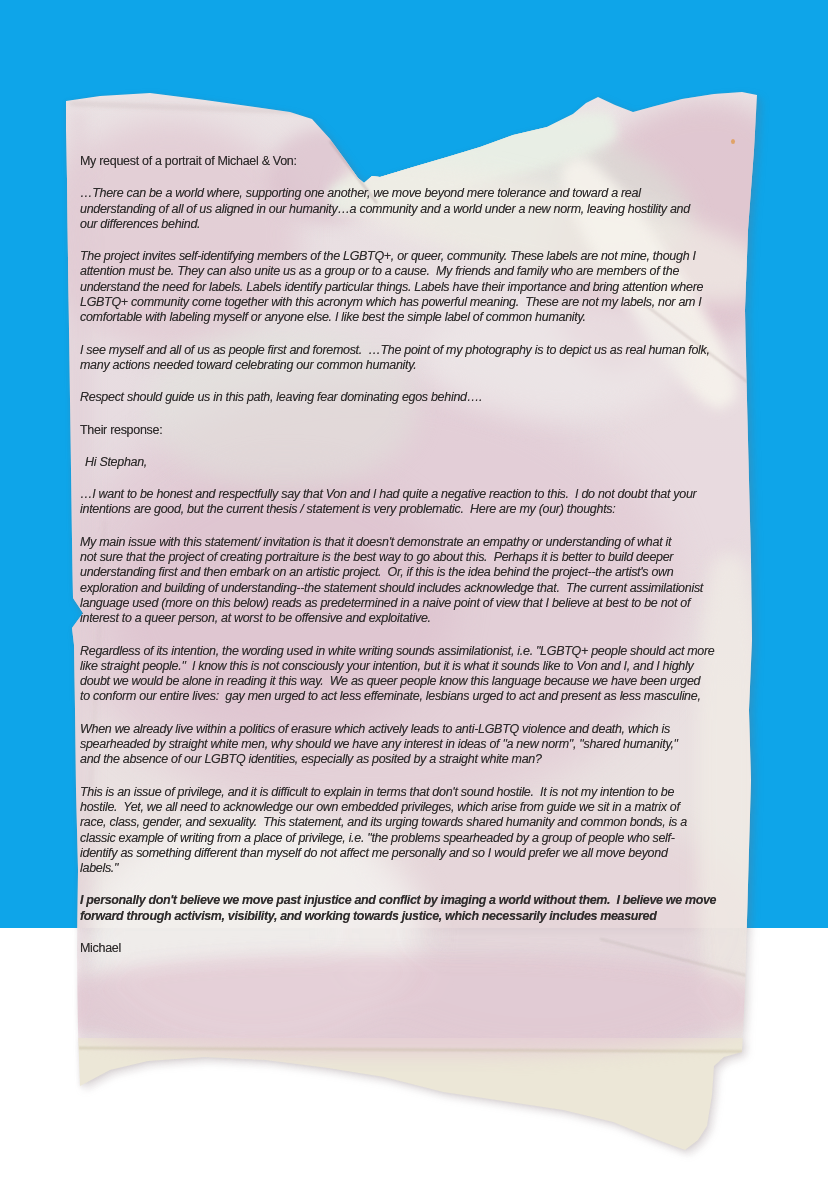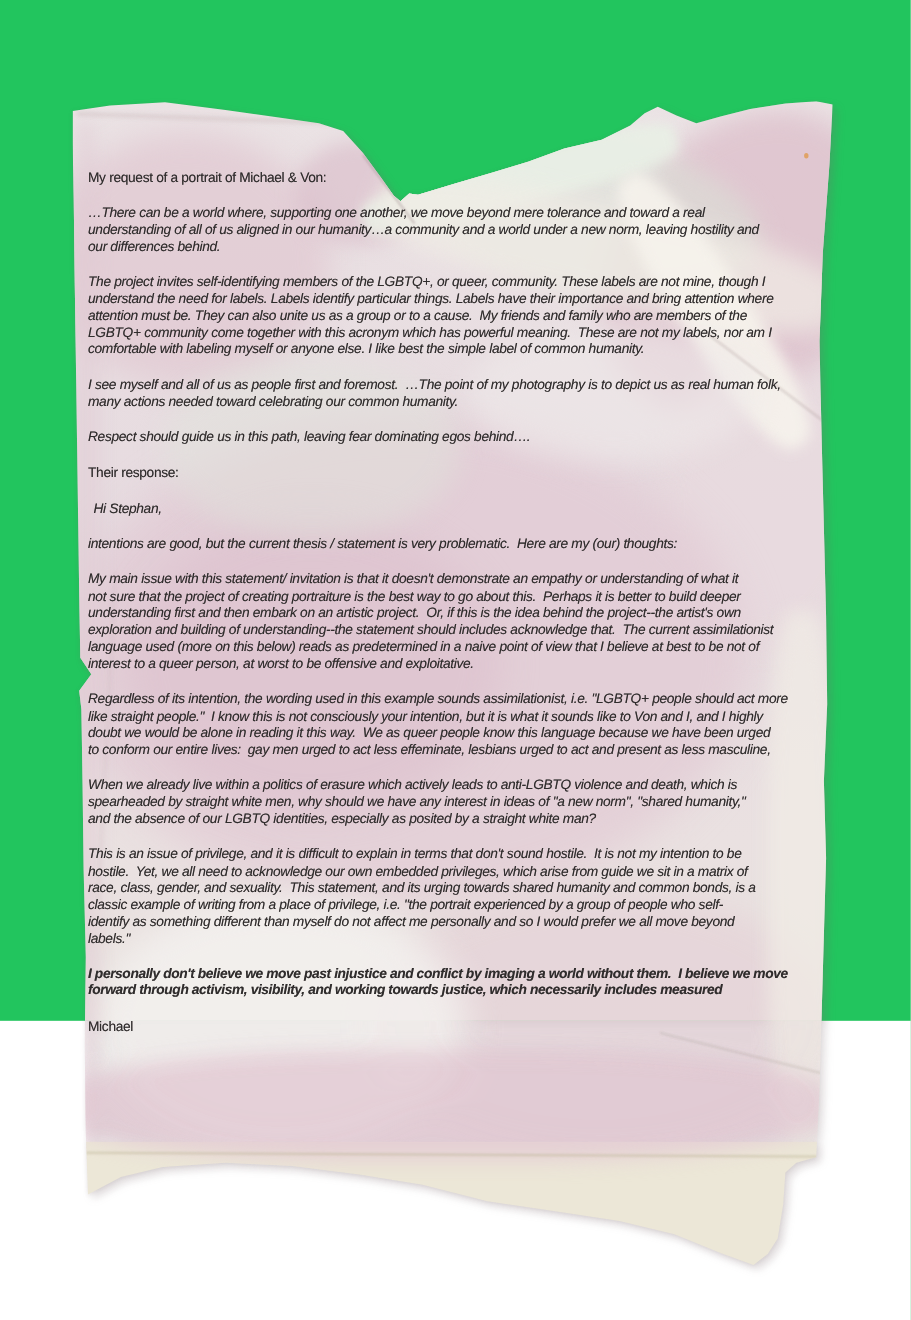--- a/index.html
+++ b/index.html
@@ -1,20 +1,20 @@
 <!DOCTYPE html>
 <html><head>
 <meta charset="utf-8">
 <style>
   html,body{margin:0;padding:0;}
   body{
     width:828px;height:1200px;background:#ffffff;overflow:hidden;
     font-family:"Liberation Sans", sans-serif;
   }
-  .scene{position:relative;width:828px;height:928px;background:#22c55e;}
+  .scene{position:relative;width:828px;height:928px;background:#0ea5e9;}
   .paper-shadow{
     position:absolute;inset:0;
     filter:drop-shadow(4px 4px 4px rgba(125,105,110,0.22)) drop-shadow(0 1px 2px rgba(120,100,105,0.15));
   }
   .paper{
     position:absolute;inset:0;
     background:linear-gradient(180deg,#ece5e6 0%,#e9dfe2 28%,#e6dadf 55%,#eae1e1 82%,#e8e1de 100%);
     clip-path:polygon(
       66px 101px,100px 96px,150px 93px,205px 100px,255px 107px,290px 112px,312px 119px,
       330px 139px,346px 161px,358px 178px,364px 183px,372px 176px,380px 177px,413px 167px,
@@ -119,65 +119,66 @@
           <div class="para roman">
             <div class="line">My request of a portrait of Michael &amp; Von:</div>
           </div>
           <div class="para italic">
             <div class="line">…There can be a world where, supporting one another, we move beyond mere tolerance and toward a real</div>
             <div class="line">understanding of all of us aligned in our humanity…a community and a world under a new norm, leaving hostility and</div>
             <div class="line">our differences behind.</div>
           </div>
           <div class="para italic">
             <div class="line">The project invites self-identifying members of the LGBTQ+, or queer, community. These labels are not mine, though I</div>
+            <div class="line">attention must be. They can also unite us as a group or to a cause.  My friends and family who are members of the</div>
             <div class="line">understand the need for labels. Labels identify particular things. Labels have their importance and bring attention where</div>
-            <div class="line">attention must be. They can also unite us as a group or to a cause.  My friends and family who are members of the</div>
             <div class="line">LGBTQ+ community come together with this acronym which has powerful meaning.  These are not my labels, nor am I</div>
             <div class="line">comfortable with labeling myself or anyone else. I like best the simple label of common humanity.</div>
           </div>
           <div class="para italic">
             <div class="line">I see myself and all of us as people first and foremost.  …The point of my photography is to depict us as real human folk,</div>
             <div class="line">many actions needed toward celebrating our common humanity.</div>
           </div>
           <div class="para italic">
             <div class="line">Respect should guide us in this path, leaving fear dominating egos behind….</div>
           </div>
           <div class="para roman">
             <div class="line">Their response:</div>
           </div>
           <div class="para italic indent">
             <div class="line">Hi Stephan,</div>
           </div>
           <div class="para italic">
+            <div class="line">…I want to be honest and respectfully say that Von and I had quite a negative reaction to this.  I do not doubt that your</div>
             <div class="line">intentions are good, but the current thesis / statement is very problematic.  Here are my (our) thoughts:</div>
           </div>
           <div class="para italic">
             <div class="line">My main issue with this statement/ invitation is that it doesn't demonstrate an empathy or understanding of what it</div>
             <div class="line">not sure that the project of creating portraiture is the best way to go about this.  Perhaps it is better to build deeper</div>
             <div class="line">understanding first and then embark on an artistic project.  Or, if this is the idea behind the project--the artist's own</div>
             <div class="line">exploration and building of understanding--the statement should includes acknowledge that.  The current assimilationist</div>
             <div class="line">language used (more on this below) reads as predetermined in a naive point of view that I believe at best to be not of</div>
             <div class="line">interest to a queer person, at worst to be offensive and exploitative.</div>
           </div>
           <div class="para italic">
-            <div class="line">Regardless of its intention, the wording used in this example sounds assimilationist, i.e. "LGBTQ+ people should act more</div>
+            <div class="line">Regardless of its intention, the wording used in white writing sounds assimilationist, i.e. "LGBTQ+ people should act more</div>
             <div class="line">like straight people."  I know this is not consciously your intention, but it is what it sounds like to Von and I, and I highly</div>
             <div class="line">doubt we would be alone in reading it this way.  We as queer people know this language because we have been urged</div>
             <div class="line">to conform our entire lives:  gay men urged to act less effeminate, lesbians urged to act and present as less masculine,</div>
           </div>
           <div class="para italic">
             <div class="line">When we already live within a politics of erasure which actively leads to anti-LGBTQ violence and death, which is</div>
             <div class="line">spearheaded by straight white men, why should we have any interest in ideas of "a new norm", "shared humanity,"</div>
             <div class="line">and the absence of our LGBTQ identities, especially as posited by a straight white man?</div>
           </div>
           <div class="para italic">
             <div class="line">This is an issue of privilege, and it is difficult to explain in terms that don't sound hostile.  It is not my intention to be</div>
             <div class="line">hostile.  Yet, we all need to acknowledge our own embedded privileges, which arise from guide we sit in a matrix of</div>
             <div class="line">race, class, gender, and sexuality.  This statement, and its urging towards shared humanity and common bonds, is a</div>
-            <div class="line">classic example of writing from a place of privilege, i.e. "the portrait experienced by a group of people who self-</div>
+            <div class="line">classic example of writing from a place of privilege, i.e. "the problems spearheaded by a group of people who self-</div>
             <div class="line">identify as something different than myself do not affect me personally and so I would prefer we all move beyond</div>
             <div class="line">labels."</div>
           </div>
           <div class="para bold-italic">
             <div class="line">I personally don't believe we move past injustice and conflict by imaging a world without them.  I believe we move</div>
             <div class="line">forward through activism, visibility, and working towards justice, which necessarily includes measured</div>
           </div>
           <div class="para roman">
             <div class="line">Michael</div>
           </div>

